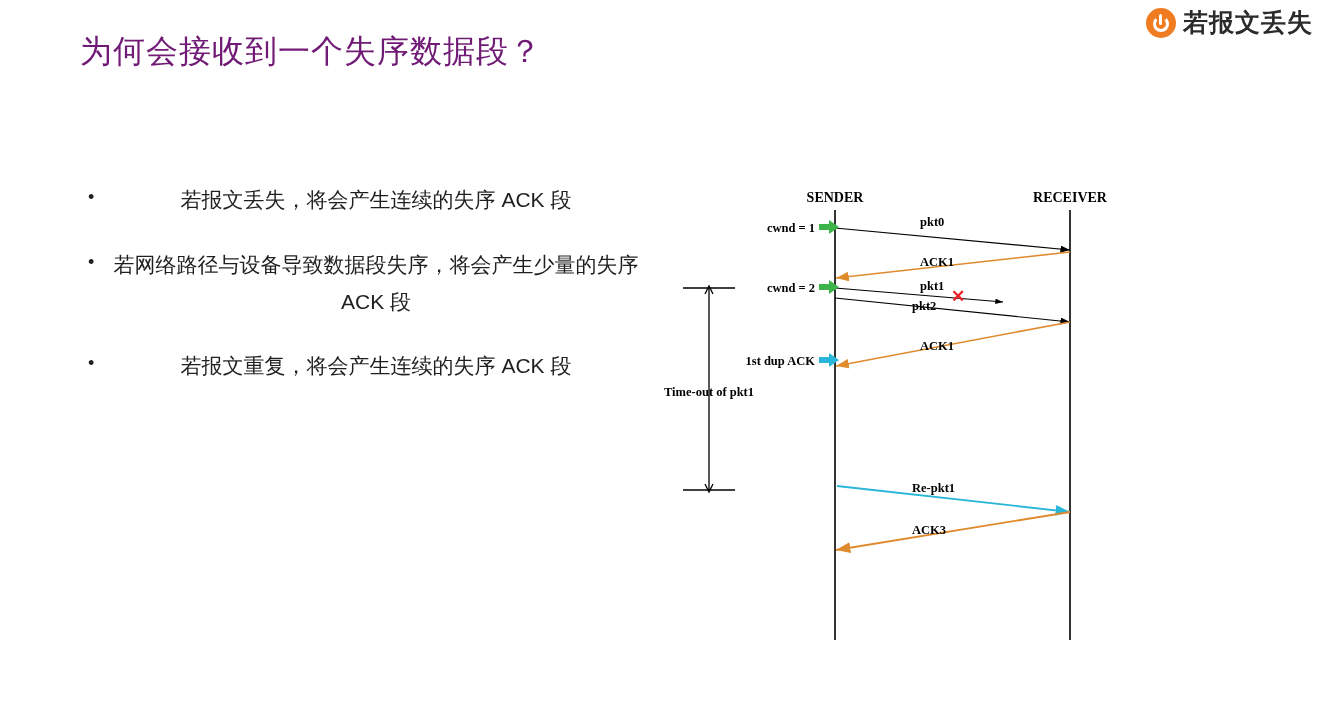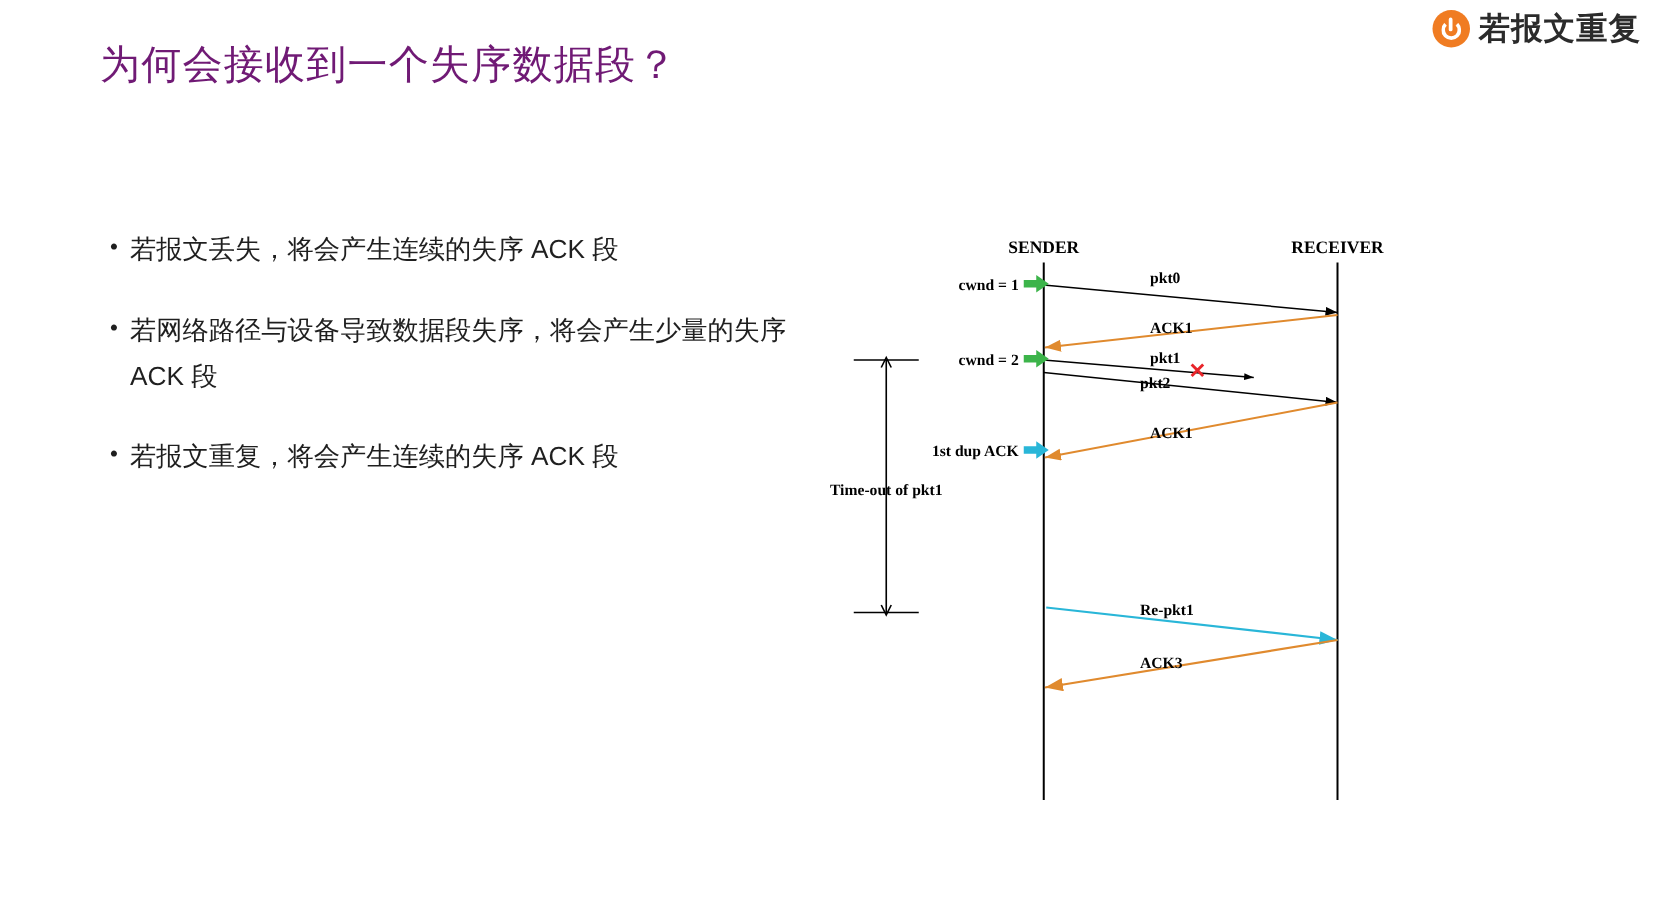--- a/index.html
+++ b/index.html
@@ -91,20 +91,21 @@
   }
   .bullet-dot {
     flex: none;
     width: 16px;
     font-size: 18px;
     line-height: 1.75;
     color: #1f1f1f;
   }
   .bullet-text {
     flex: 1;
+    text-align: center;
   }
 
   
   .diagram {
     position: absolute;
     left: 620px;
     top: 170px;
     width: 560px;
     height: 500px;
     text-align: right;
@@ -116,21 +117,21 @@
     font-family: "Liberation Serif", serif;
     font-weight: bold;
     fill: #000000;
   }
 </style>
 </head>
 <body>
 
 <div class="brand">
   <div class="brand-mark"></div>
-  <div class="brand-text">若报文重复</div>
+  <div class="brand-text">若报文丢失</div>
 </div>
 
 <div class="slide-title">为何会接收到一个失序数据段？</div>
 
 <div class="bullets">
   <div class="bullet">
     <span class="bullet-dot">•</span>
     <span class="bullet-text">若报文丢失，将会产生连续的失序 ACK 段</span>
   </div>
   <div class="bullet">

